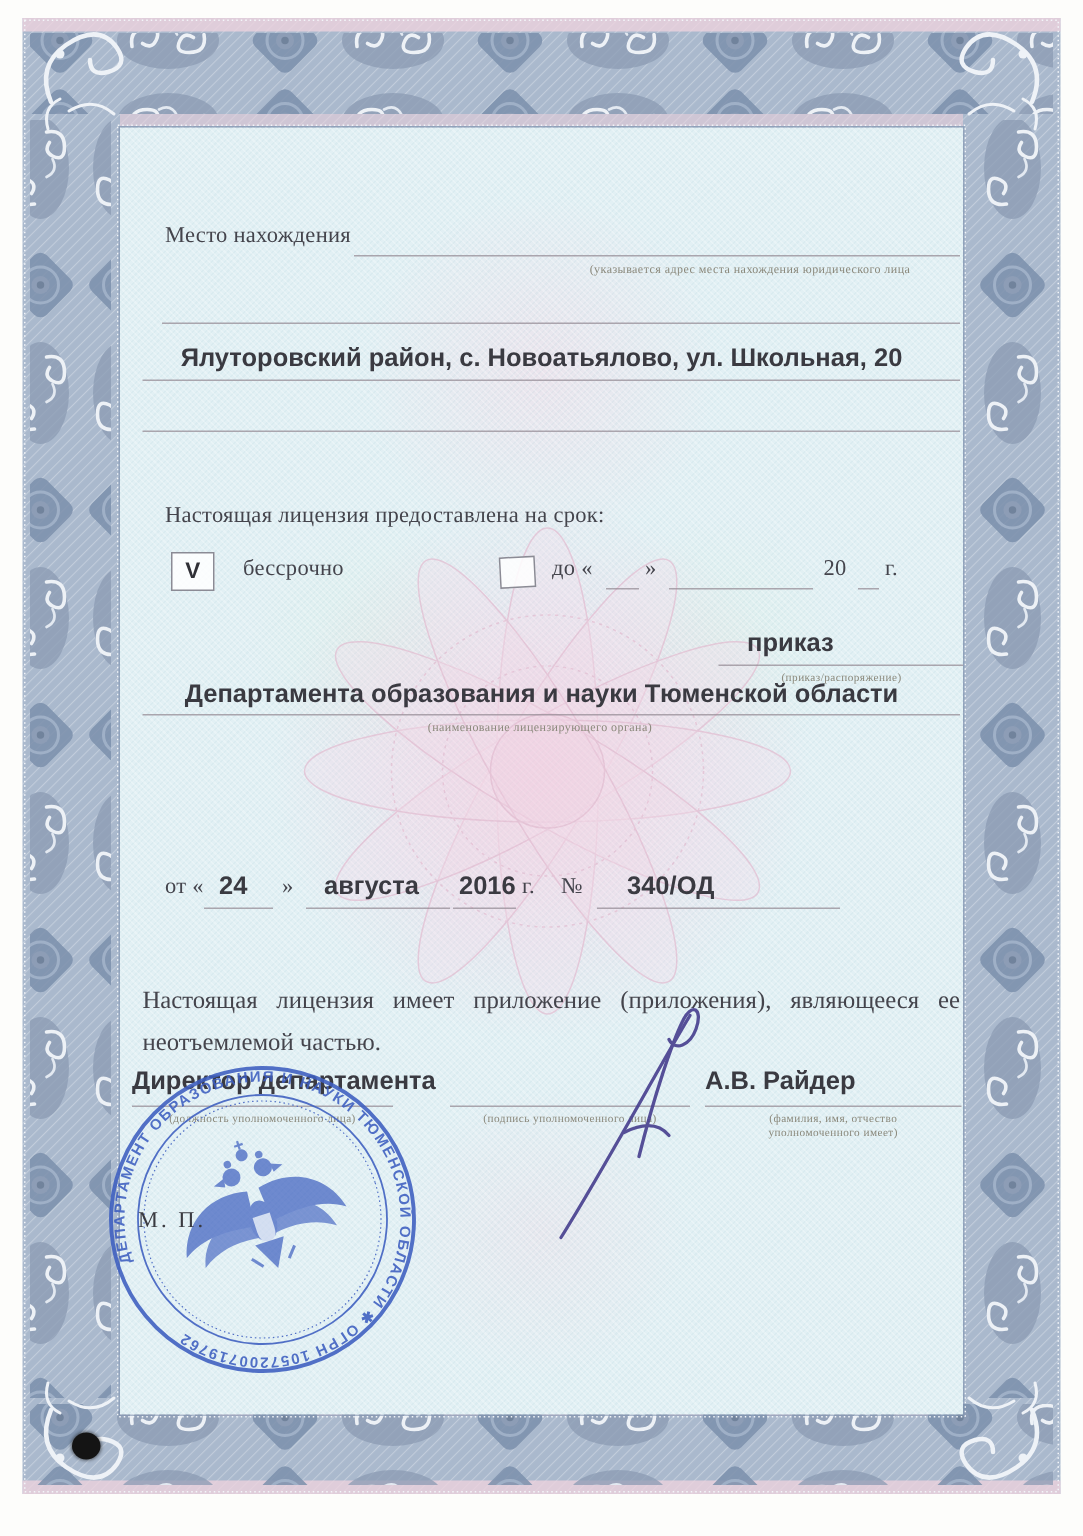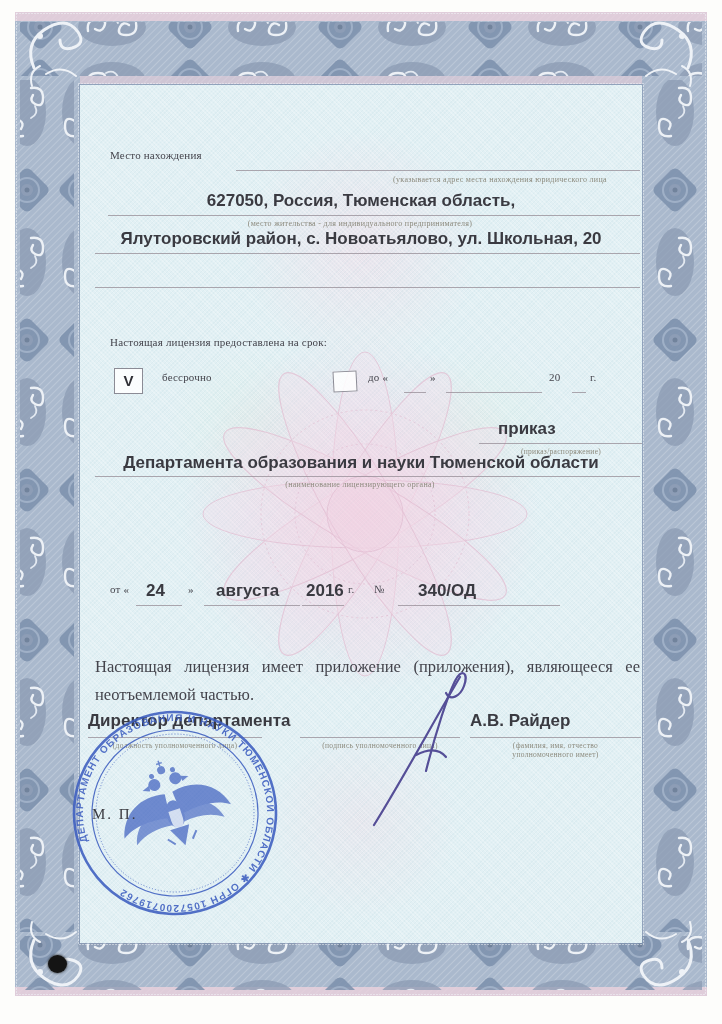--- a/index.html
+++ b/index.html
@@ -14,21 +14,21 @@
       radial-gradient(circle 120px at 30% 40%, rgba(219,240,229,.45), rgba(219,240,229,0) 70%),
       radial-gradient(circle 120px at 71% 40%, rgba(219,240,229,.45), rgba(219,240,229,0) 70%),
       radial-gradient(circle 140px at 50% 86%, rgba(240,215,227,.35), rgba(240,215,227,0) 70%),
       #e2f0f4;
     outline:1px solid rgba(127,147,175,.6);}
   .interior::after{content:"";position:absolute;inset:0;
     background:
       repeating-linear-gradient(45deg, rgba(255,255,255,.25) 0 1px, rgba(0,0,0,0) 1px 3px),
       repeating-linear-gradient(-45deg, rgba(150,195,205,.10) 0 1px, rgba(0,0,0,0) 1px 3px);}
   .rosette-svg{position:absolute;left:150px;top:318px;z-index:2;opacity:.85;}
-  .t{position:absolute;z-index:5;font-size:11px;letter-spacing:.2px;color:#44444c;white-space:nowrap;}
+  .t{position:absolute;z-index:5;font-size:15px;letter-spacing:.2px;color:#44444c;white-space:nowrap;}
   .b{position:absolute;z-index:5;font-family:"Liberation Sans", sans-serif;font-weight:bold;
      font-size:17px;color:#3a3a41;white-space:nowrap;}
   .bc{position:absolute;z-index:5;font-family:"Liberation Sans", sans-serif;font-weight:bold;
      font-size:17px;color:#3a3a41;text-align:center;white-space:nowrap;}
   .hint{position:absolute;z-index:5;font-size:8px;color:#8b897c;letter-spacing:.3px;
      text-align:center;white-space:nowrap;}
   .rule{position:absolute;z-index:4;height:0;border-bottom:1px solid rgba(150,140,150,.75);}
   .chk{position:absolute;z-index:5;background:rgba(255,255,255,.85);border:1px solid #8b8b95;
      text-align:center;font-family:"Liberation Sans", sans-serif;font-weight:bold;color:#303036;}
   .para{position:absolute;z-index:5;font-size:16.5px;color:#44444c;margin-top:14px;}
@@ -118,23 +118,21 @@
       <ellipse rx="34" ry="162" transform="rotate(150)"></ellipse>
       <circle r="104" fill="none" stroke-dasharray="2 3"></circle>
       <circle r="70" fill="none" stroke-dasharray="2 3"></circle>
       <circle r="38" fill="rgba(240,200,220,0.35)"></circle>
     </g>
   </svg>
 
   <div class="t" style="left:110px;top:149px;">Место нахождения</div>
   <div class="rule" style="left:236px;top:170px;width:404px;"></div>
   <div class="hint" style="left:350px;top:175px;width:300px;">(указывается адрес места нахождения юридического лица</div>
-  <div class="bc" style="left:80px;top:191px;width:562px;">627050, Россия, Тюменская область,</div>
   <div class="rule" style="left:108px;top:215px;width:532px;"></div>
-  <div class="hint" style="left:180px;top:219px;width:360px;">(место жительства - для индивидуального предпринимателя)</div>
   <div class="bc" style="left:80px;top:229px;width:562px;">Ялуторовский район, с. Новоатьялово, ул. Школьная, 20</div>
   <div class="rule" style="left:95px;top:253px;width:545px;"></div>
   <div class="rule" style="left:95px;top:287px;width:545px;"></div>
 
   <div class="t" style="left:110px;top:336px;">Настоящая лицензия предоставлена на срок:</div>
   <div class="chk" style="left:114px;top:368px;width:27px;height:24px;line-height:24px;font-size:15px;">V</div>
   <div class="t" style="left:162px;top:371px;">бессрочно</div>
   <div class="chk" style="left:333px;top:371px;width:22px;height:19px;transform:rotate(-3deg);"></div>
   <div class="t" style="left:368px;top:371px;">до «</div>
   <div class="rule" style="left:404px;top:392px;width:22px;"></div>

